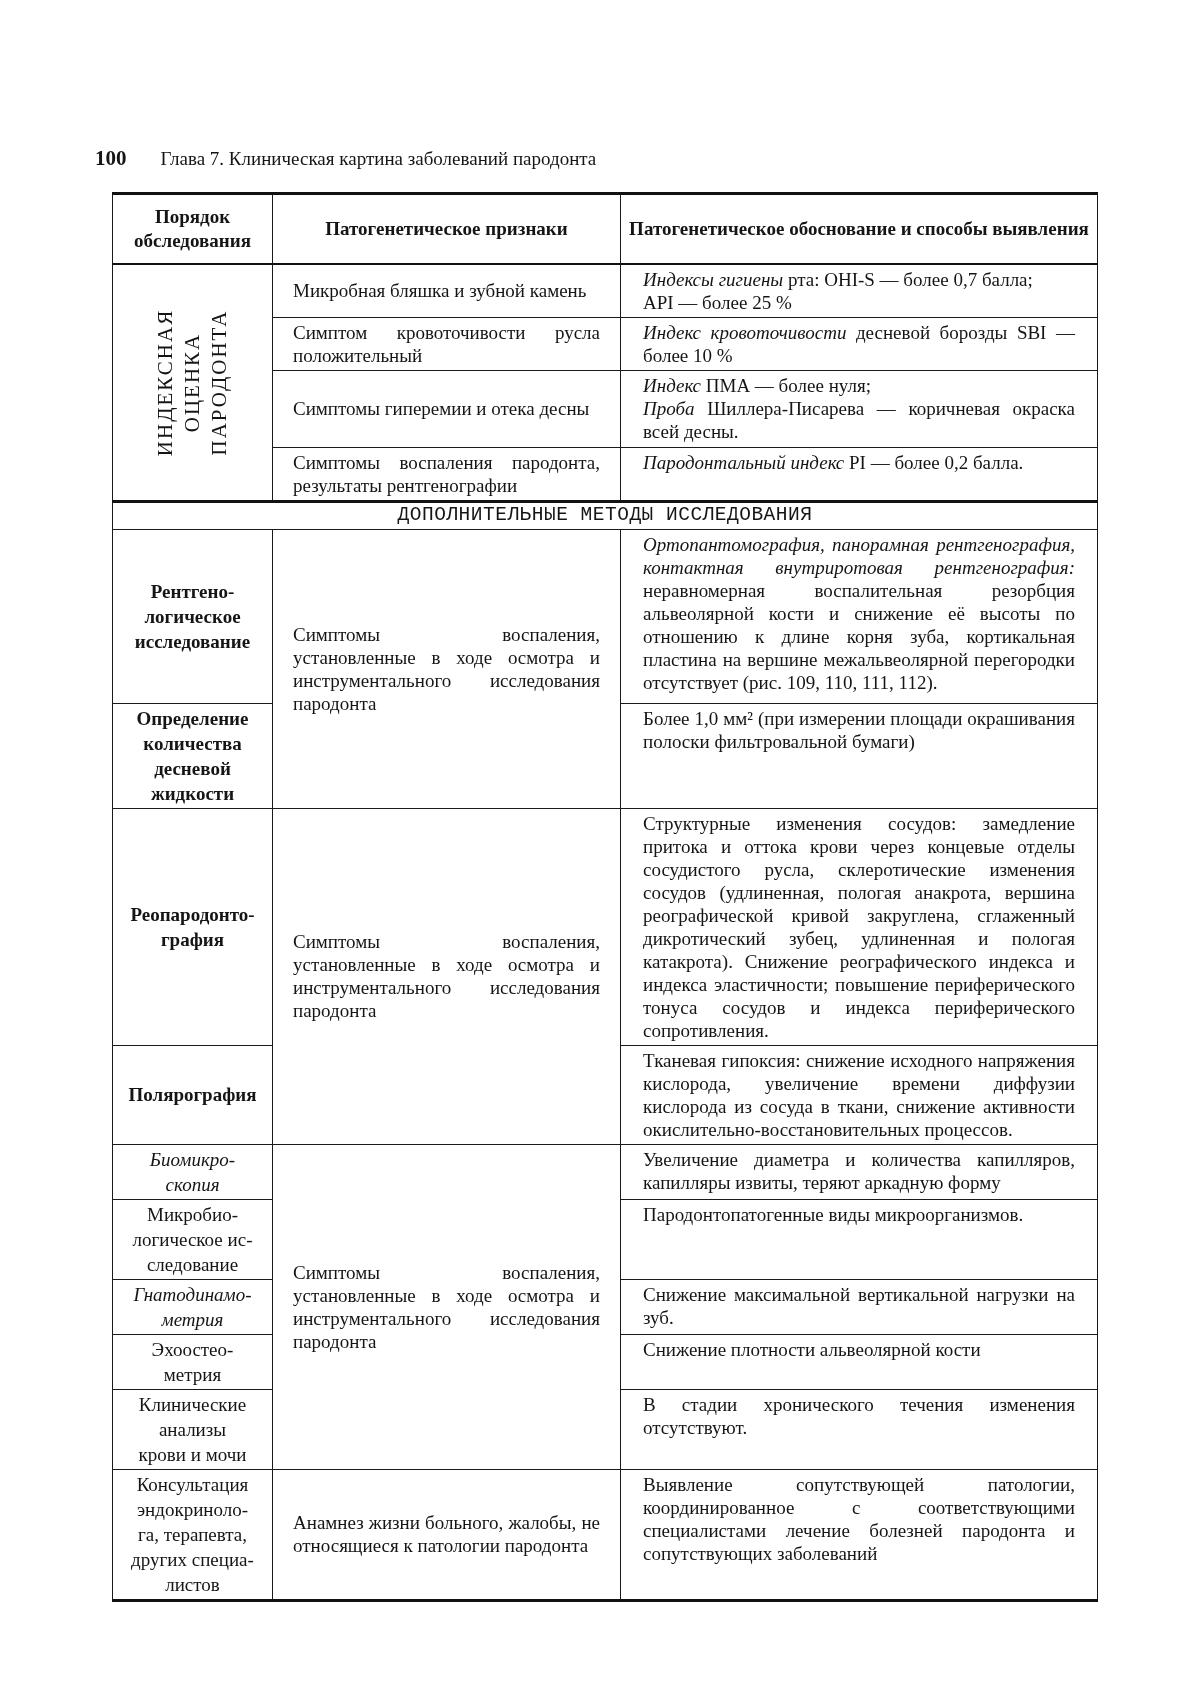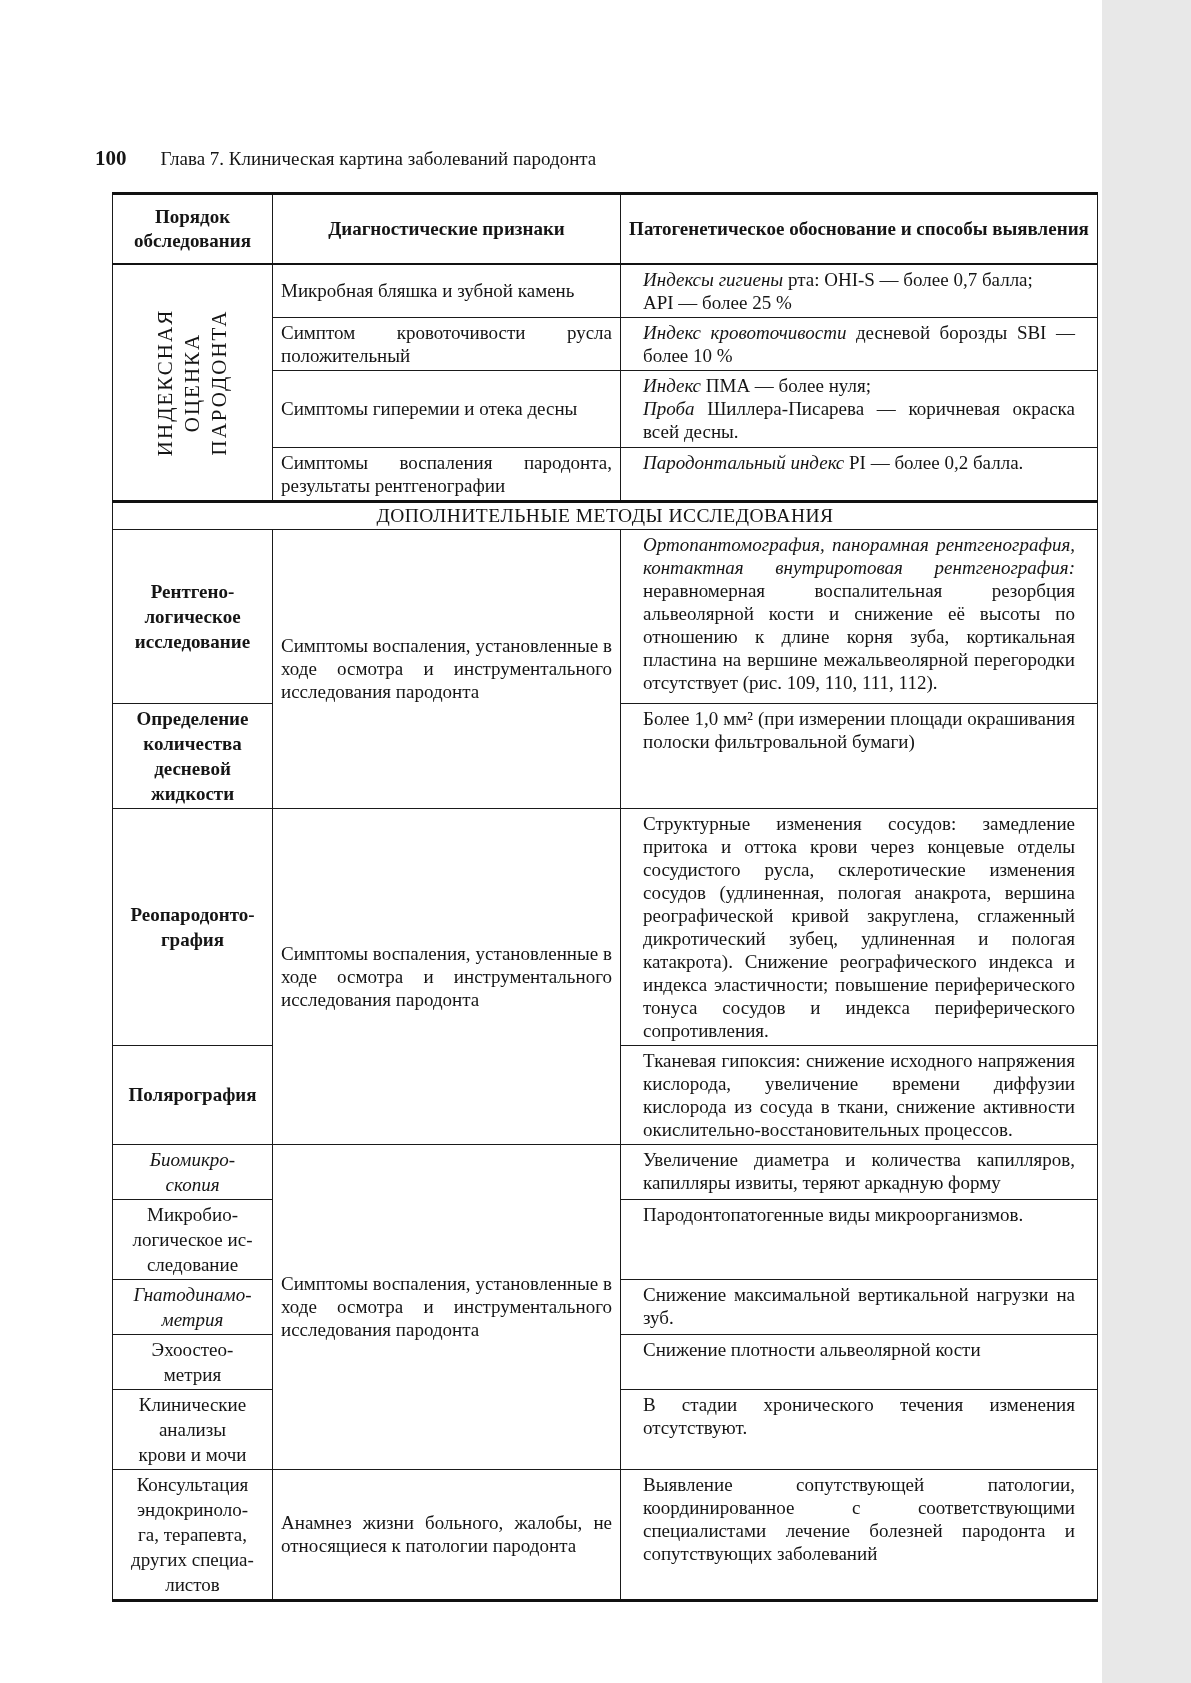--- a/index.html
+++ b/index.html
@@ -1,18 +1,18 @@
 <!DOCTYPE html>
 <html lang="ru"><head>
 <meta charset="utf-8">
 <style>
   html,body{margin:0;padding:0;background:#e8e8e8;}
   .page{
     position:relative;
-    width:1102px;height:1683px;
+    width:1191px;height:1683px;
     background:#ffffff;
     font-family:"Liberation Serif","DejaVu Serif",serif;
     color:#151515;
     overflow:hidden;
   }
   .running-head{
     position:absolute;left:95px;top:146px;width:1000px;
     font-size:19px;white-space:nowrap;
   }
   .page-num{font-weight:bold;font-size:21px;margin-right:34px;}
@@ -31,21 +31,21 @@
   }
   .tbl thead th{
     font-weight:bold;text-align:center;vertical-align:middle;
     border-bottom:2px solid #111;line-height:24px;padding:2px 4px;
   }
   td.section-cell{
     text-align:center;letter-spacing:.5px;
     border-top:3px solid #111;border-bottom:1px solid #1a1a1a;
     padding:1px 4px;vertical-align:middle;font-size:19.5px;
   }
-  td.sign{ text-align:justify; vertical-align:middle; padding:3px 8px; white-space:pre-line;}
+  td.sign{ text-align:justify; vertical-align:middle; padding:3px 20px; white-space:pre-line;}
   td.rat{ text-align:justify; white-space:pre-line; padding:3px 22px;}
   td.rat i{font-style:italic;}
   td.method{
     text-align:center;vertical-align:middle;white-space:pre-line;
     padding:2px 4px;line-height:25px;margin-left:28px;
   }
   td.method.bd{font-weight:bold;}
   td.method.it{font-style:italic;}
   td.rotcell{
     vertical-align:middle;text-align:center;padding:0;
@@ -69,21 +69,21 @@
   <div class="tblwrap">
     <table class="tbl">
       <colgroup>
         <col style="width:160px">
           <col style="width:348px">
           <col style="width:477px">
       </colgroup>
       <thead>
         <tr style="height:70px">
           <th>Порядок обследования</th>
-          <th>Диагностические признаки</th>
+          <th>Патогенетическое признаки</th>
           <th>Патогенетическое обоснование и способы выявления</th>
         </tr>
       </thead>
       <tbody id="tb">
           <tr style="height: 50px;">
             <td class="rotcell" rowspan="4">
               <div class="rotbox">
                 <div class="rot">ИНДЕКСНАЯ
 ОЦЕНКА
 ПАРОДОНТА</div>
@@ -99,21 +99,21 @@
           </tr>
           <tr style="height: 77px;">
             <td class="sign">Симптомы гиперемии и отека десны</td>
             <td class="rat"><i>Индекс</i><span> ПМА — более нуля;
 </span><i>Проба</i><span> Шиллера-Писарева — коричневая окраска всей десны.</span></td>
           </tr>
           <tr style="height: 48px;">
             <td class="sign">Симптомы воспаления пародонта, результаты рентгенографии</td>
             <td class="rat"><i>Пародонтальный индекс</i><span> PI — более 0,2 балла.</span></td>
           </tr>
-          <tr style="height: 28px;">
+          <tr style="height: 28px; font-family: Liberation Mono, monospace;">
             <td class="section-cell" colspan="3">ДОПОЛНИТЕЛЬНЫЕ МЕТОДЫ ИССЛЕДОВАНИЯ</td>
           </tr>
           <tr style="height: 174px;">
             <td class="method bd">Рентгено-
 логическое
 исследование</td>
             <td class="sign" rowspan="2">Симптомы воспаления, установленные в ходе осмотра и инструментального исследования пародонта</td>
             <td class="rat"><i>Ортопантомография, панорамная рентгенография, контактная внутриротовая рентгенография:</i><span> неравномерная воспалительная резорбция альвеолярной кости и снижение её высоты по отношению к длине корня зуба, кортикальная пластина на вершине межальвеолярной перегородки отсутствует (рис. 109, 110, 111, 112).</span></td>
           </tr>
           <tr style="height: 96px;">

